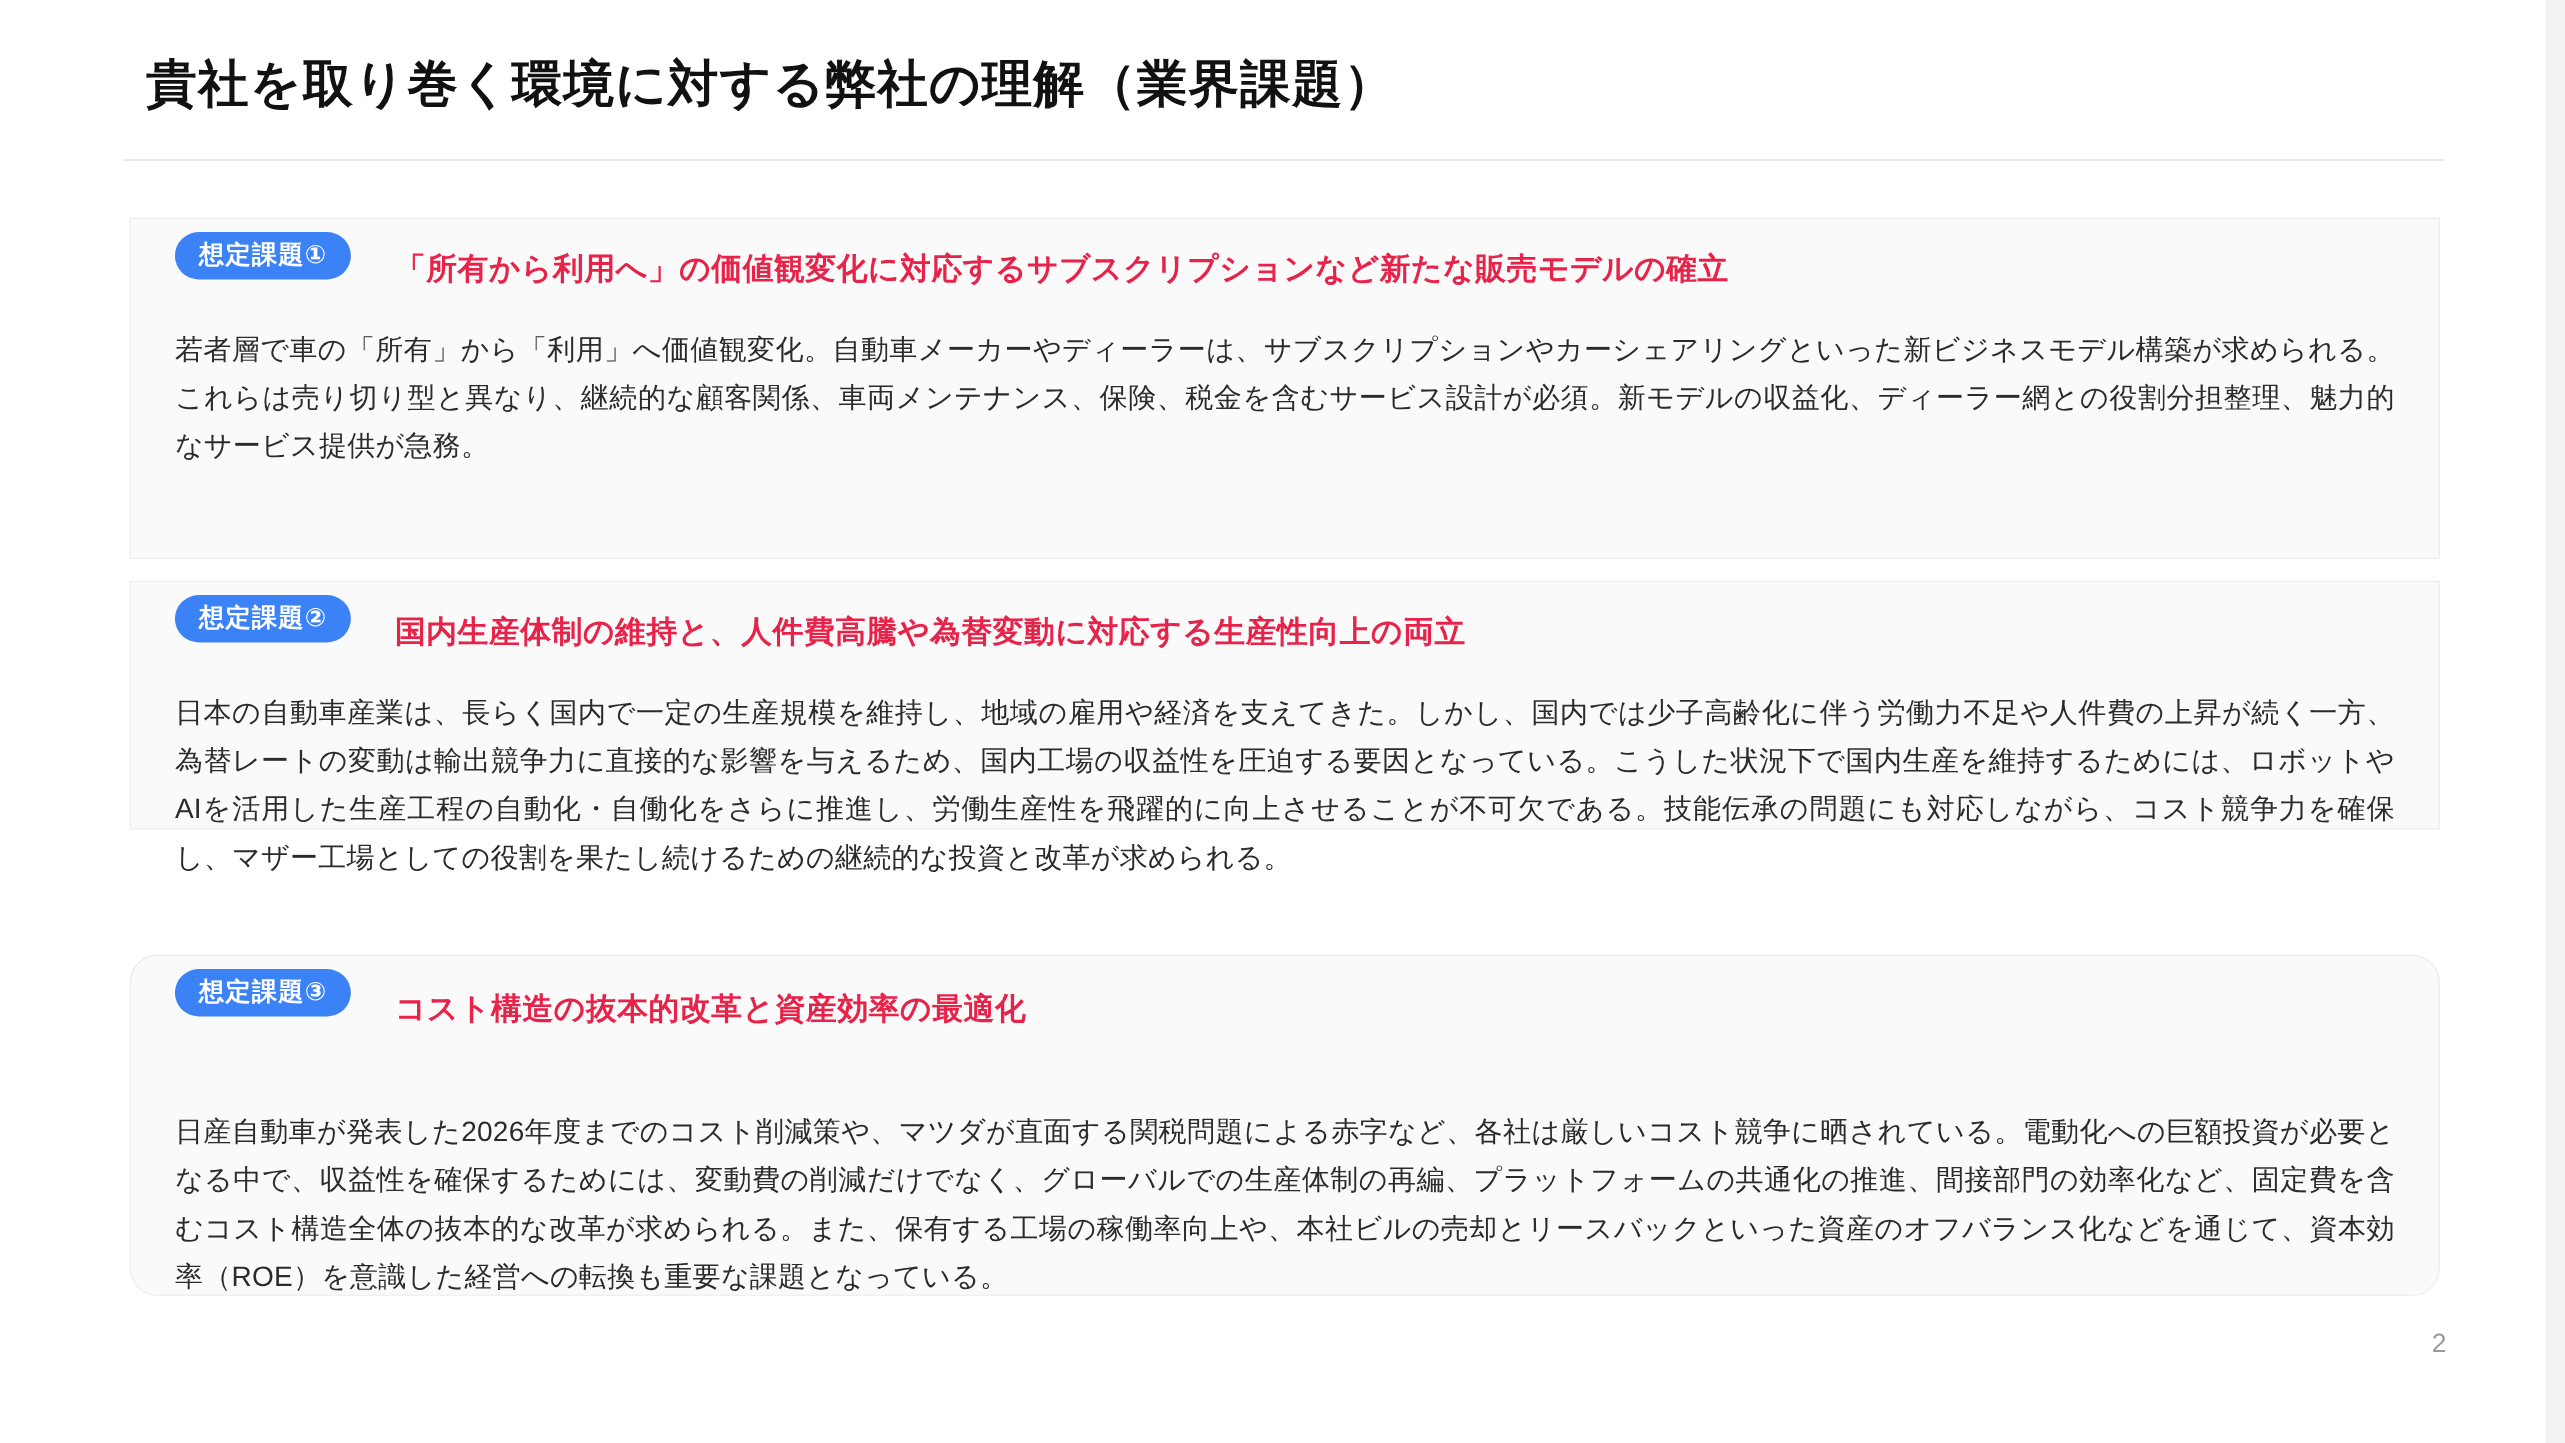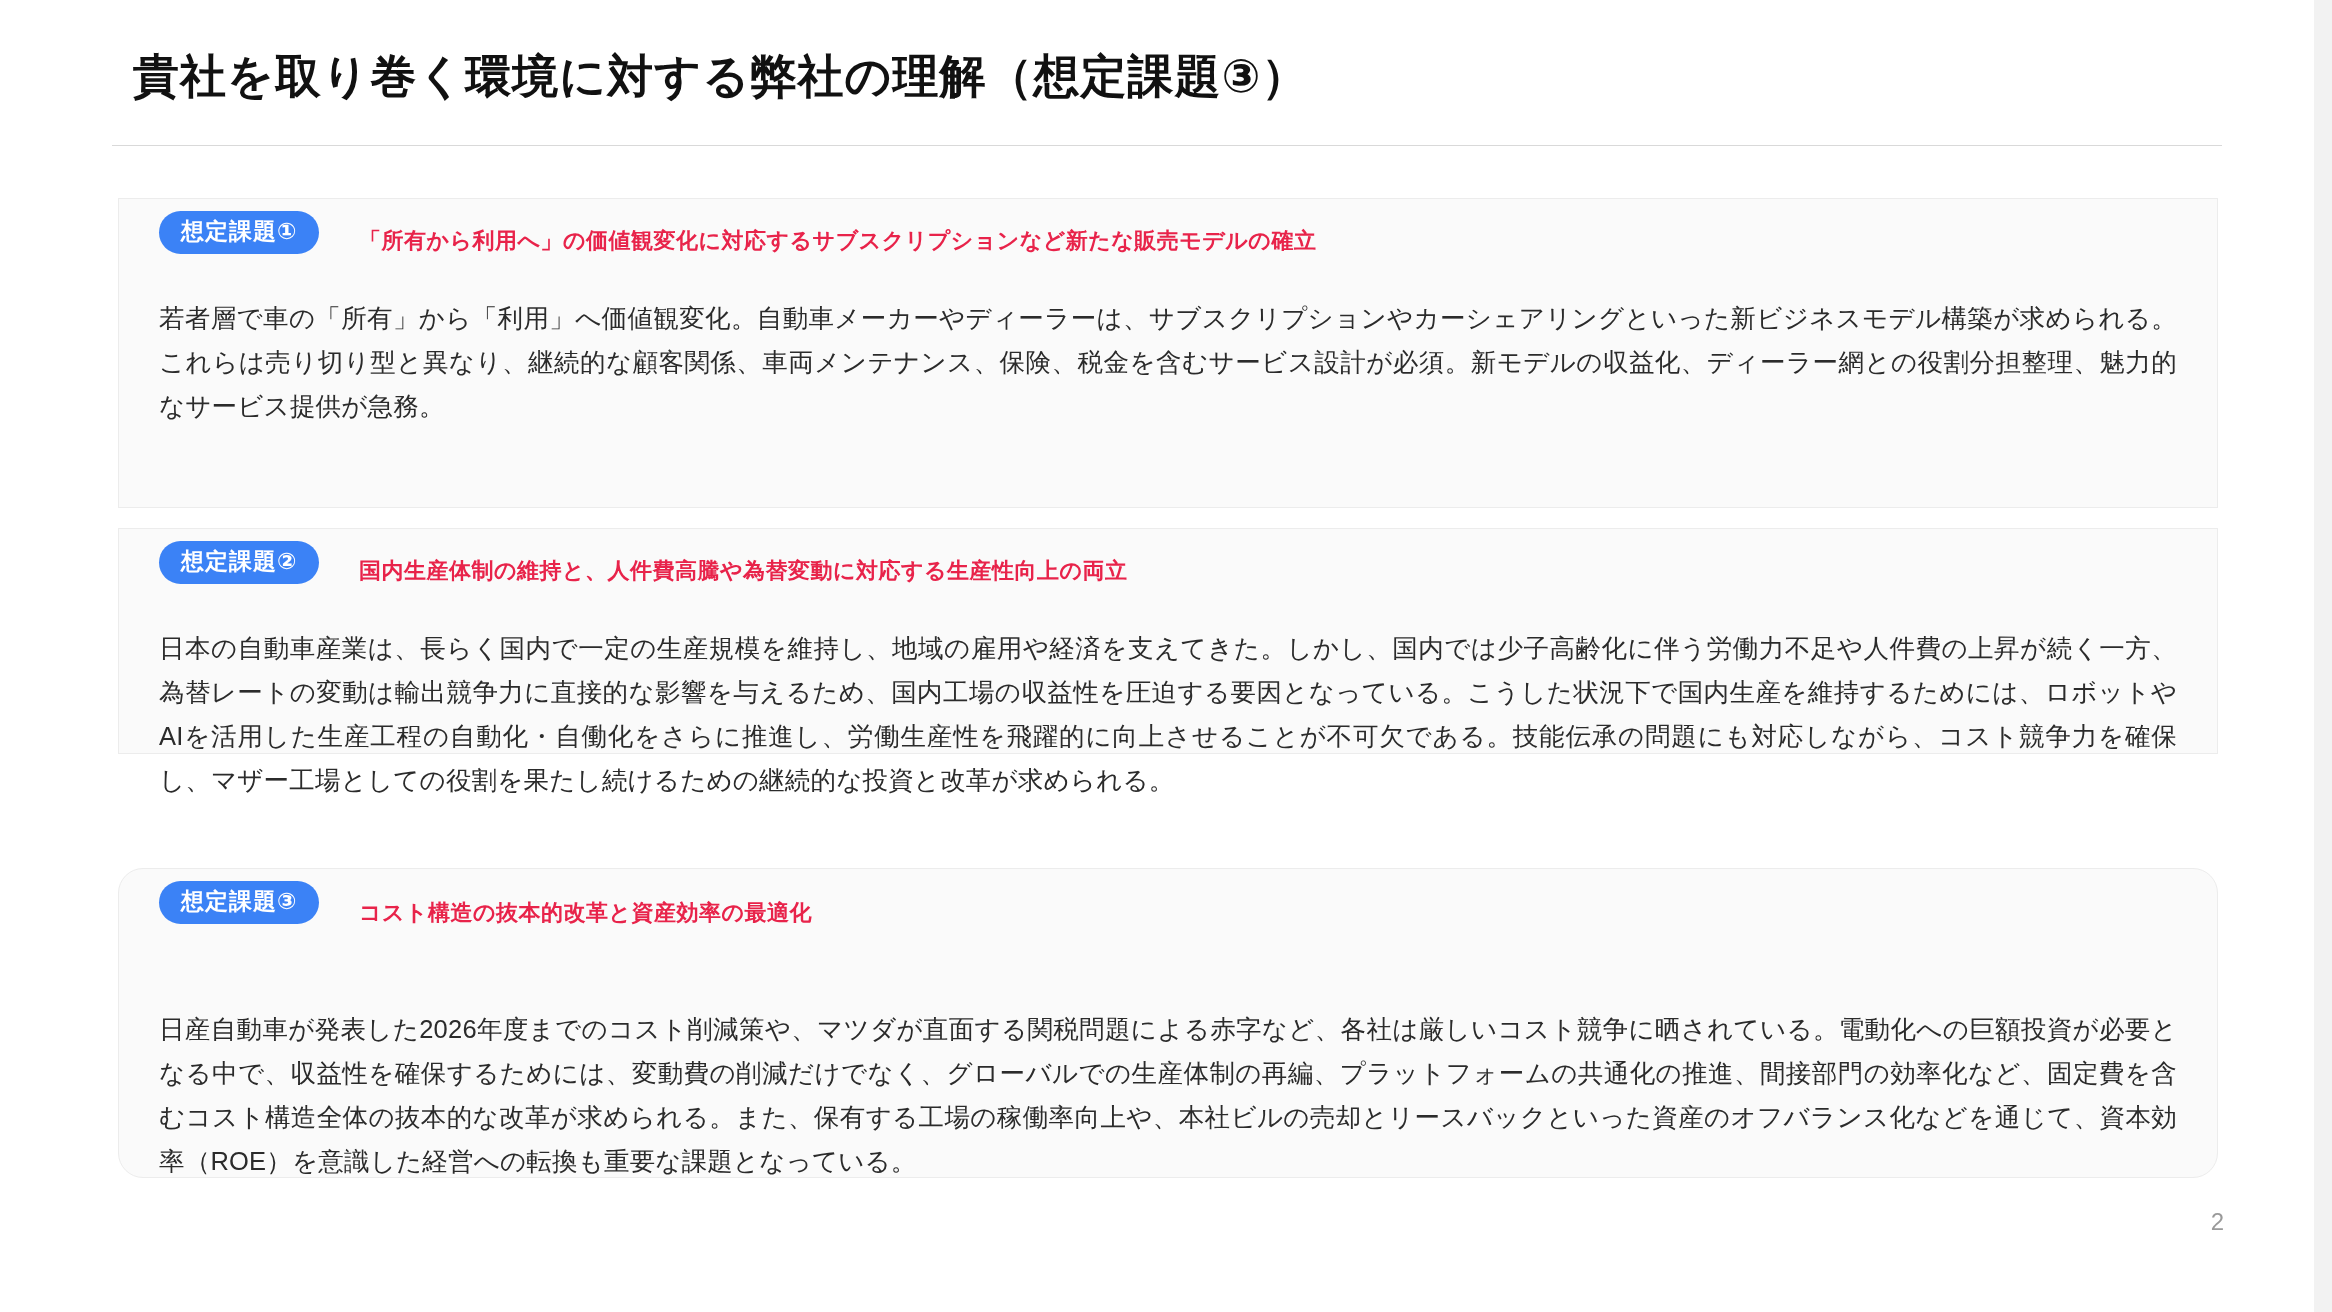--- a/index.html
+++ b/index.html
@@ -66,21 +66,21 @@
     padding: 9px 22px 11px 22px;
     letter-spacing: 1px;
     white-space: nowrap;
     line-height: 1;
   }
   .card-heading {
     position: absolute;
     left: 240px;
     top: 28px;
     color: #e8234a;
-    font-size: 22px;
+    font-size: 28px;
     font-weight: bold;
     letter-spacing: 0.5px;
     white-space: nowrap;
     line-height: 1.3;
   }
   .card-body {
     position: absolute;
     left: 40px;
     right: 40px;
     top: 98px;
@@ -108,21 +108,21 @@
     width: 18px;
     height: 1312px;
     background: #f2f2f2;
   }
 </style>
 </head>
 <body>
 
 <div class="slide">
 
-  <div class="slide-title">貴社を取り巻く環境に対する弊社の理解（想定課題③）</div>
+  <div class="slide-title">貴社を取り巻く環境に対する弊社の理解（業界課題）</div>
   <div class="title-rule"></div>
 
   <div class="card card-1">
     <div class="badge">想定課題①</div>
     <div class="card-heading">「所有から利用へ」の価値観変化に対応するサブスクリプションなど新たな販売モデルの確立</div>
     <div class="card-body">若者層で車の「所有」から「利用」へ価値観変化。自動車メーカーやディーラーは、サブスクリプションやカーシェアリングといった新ビジネスモデル構築が求められる。これらは売り切り型と異なり、継続的な顧客関係、車両メンテナンス、保険、税金を含むサービス設計が必須。新モデルの収益化、ディーラー網との役割分担整理、魅力的なサービス提供が急務。</div>
   </div>
 
   <div class="card card-2">
     <div class="badge">想定課題②</div>

